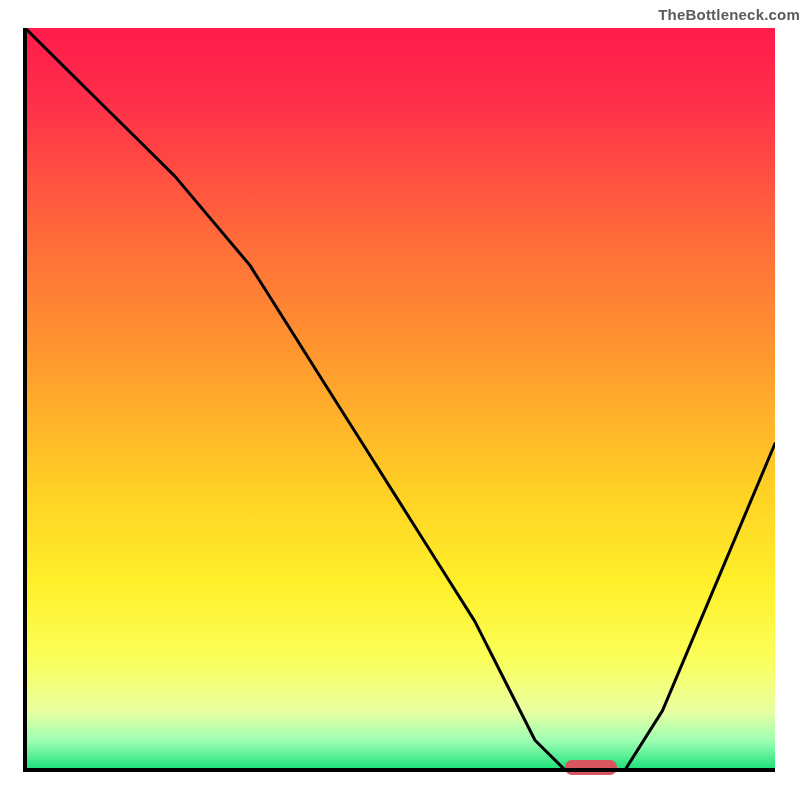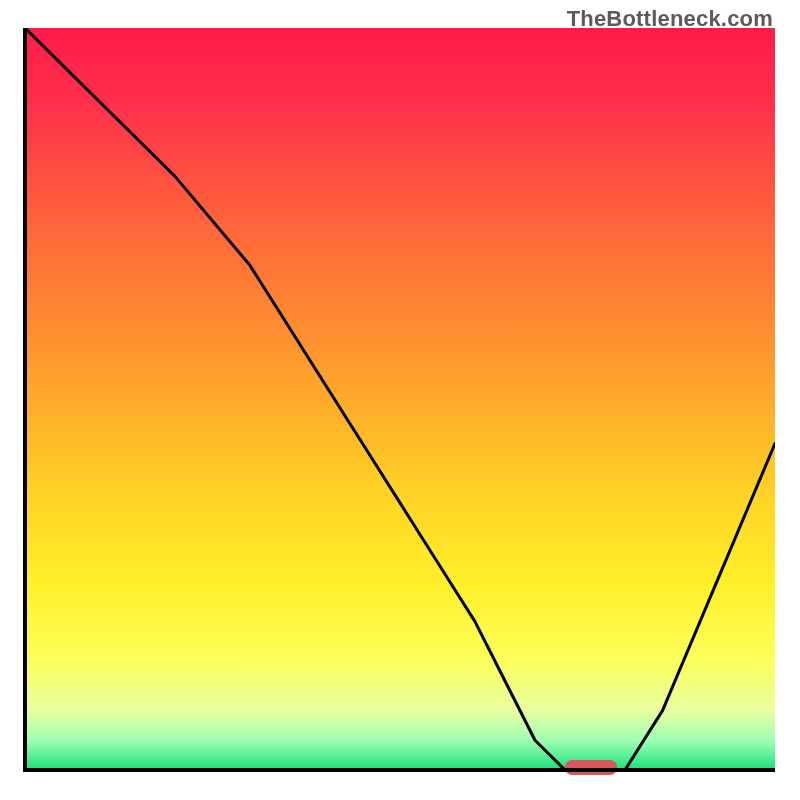--- a/index.html
+++ b/index.html
@@ -12,22 +12,22 @@
     font-family: Arial, Helvetica, sans-serif;
   }
   .container {
     position: relative;
     width: 800px;
     height: 800px;
   }
   .watermark {
     position: absolute;
     top: 6px;
-    right: 27px;
-    font-size: 22px;
+    right: 0;
+    font-size: 15px;
     font-weight: 600;
     color: #5b5b5b;
     letter-spacing: 0.2px;
     z-index: 50;
   }
   svg.plot {
     position: absolute;
     top: 0;
     left: 0;
     width: 800px;

